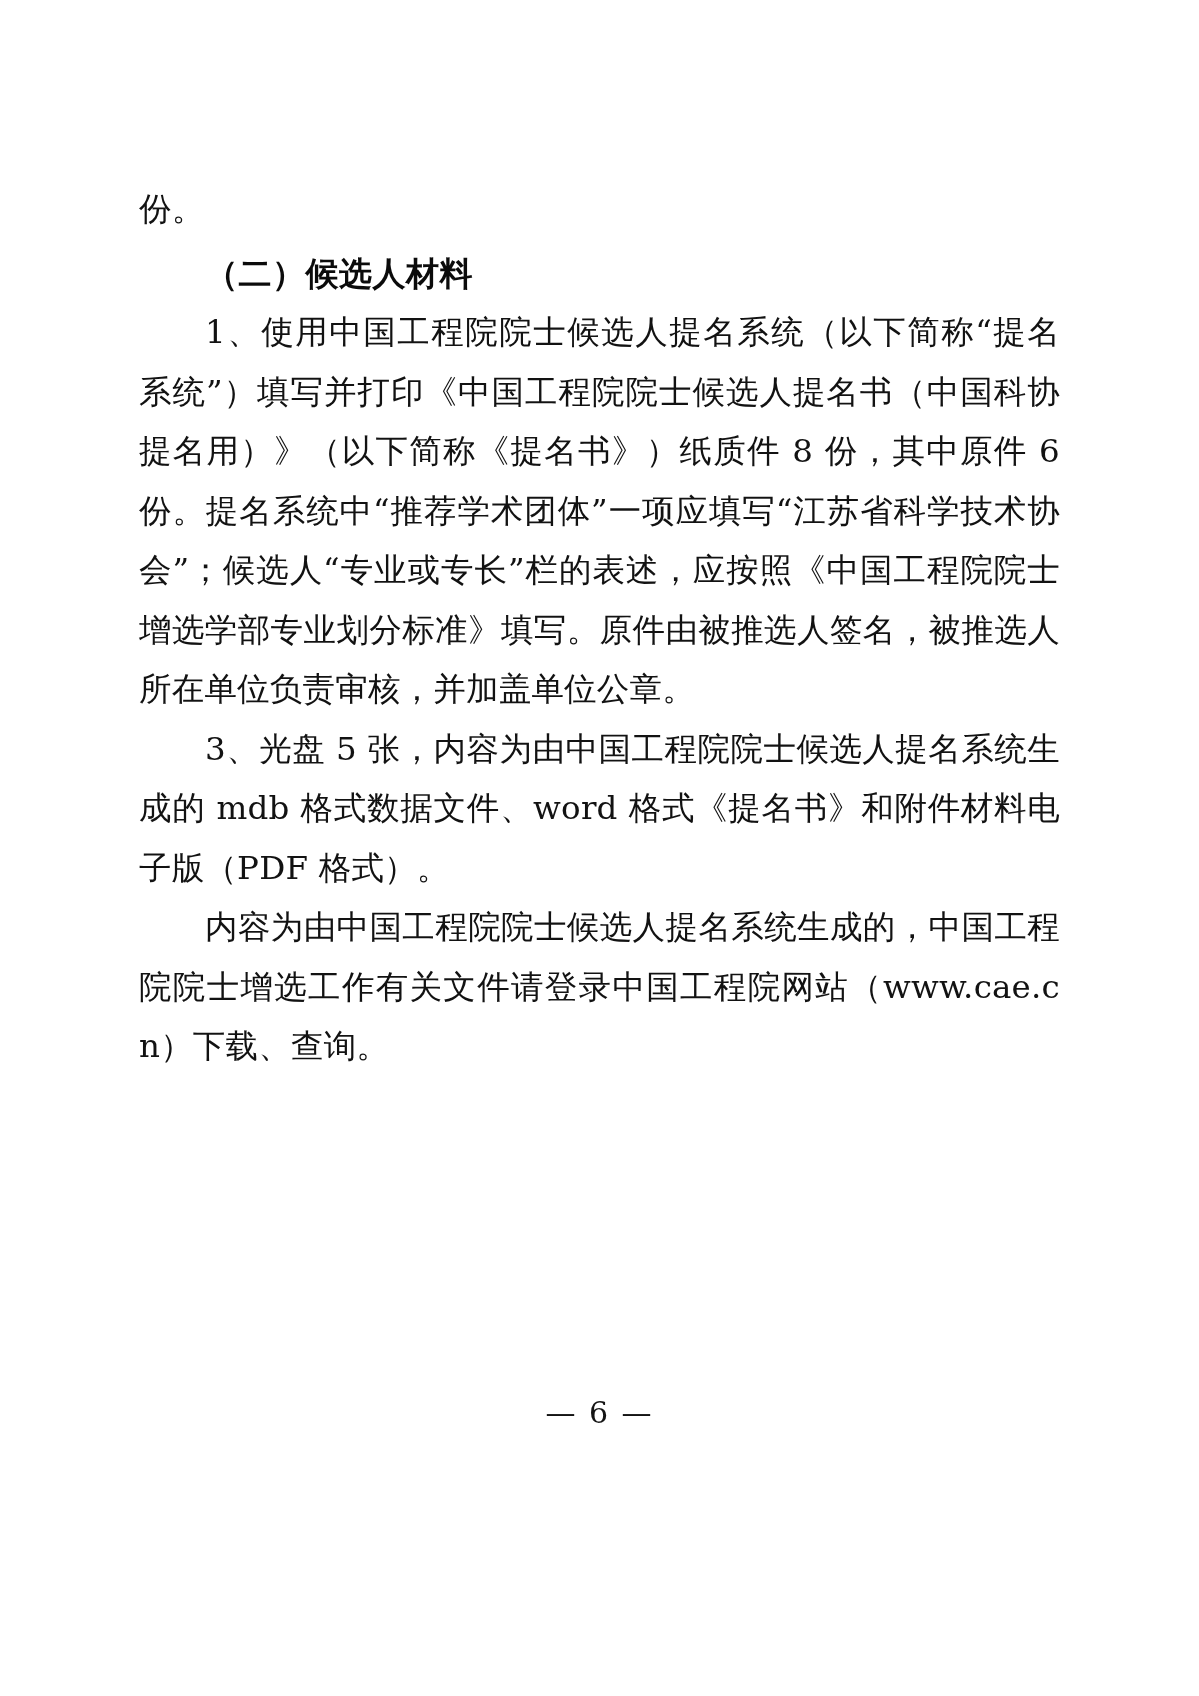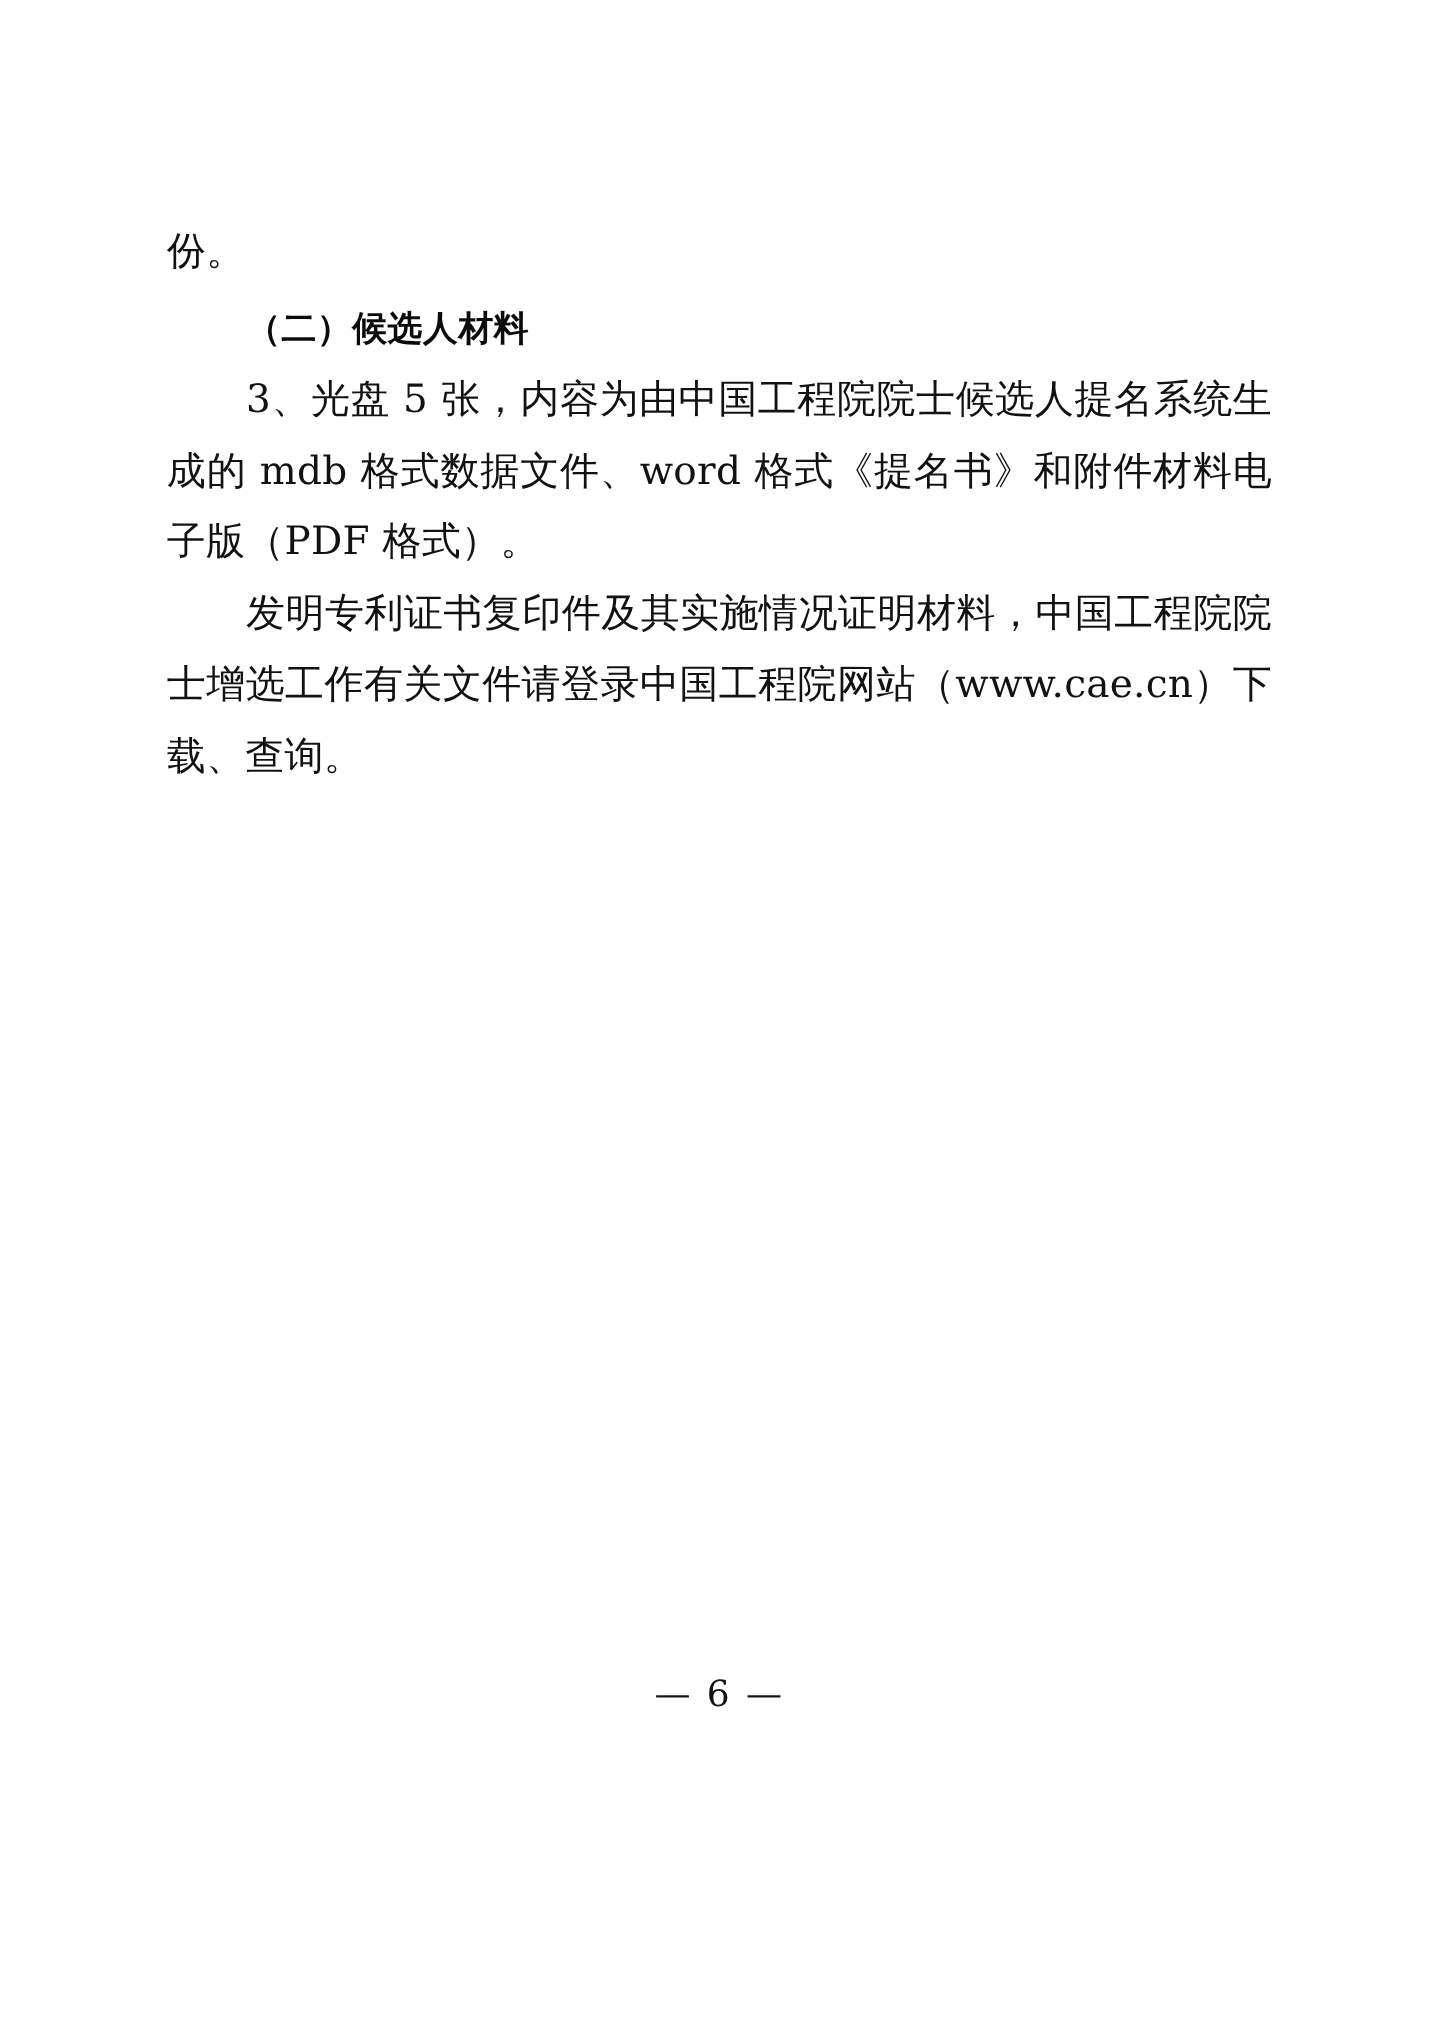--- a/index.html
+++ b/index.html
@@ -51,21 +51,21 @@
     text-indent: 66px;
   }
 
   .para.noindent {
     text-indent: 0;
   }
 
   
   .heading {
     font-family: "DejaVu Serif", "Liberation Serif", serif;
-    font-size: 29px;
+    font-size: 33px;
     line-height: 59.5px;
     font-weight: 700;
     text-indent: 66px;
     margin: 0;
     color: #0b0b0b;
     letter-spacing: 0.5px;
   }
 
   .gap-small { height: 4px; }
 
@@ -87,23 +87,24 @@
 <div class="page">
 
   <div class="page-body">
 
     <p class="para noindent">份。</p>
 
     <div class="gap-small"></div>
 
     <h2 class="heading">（二）候选人材料</h2>
 
+    <p class="para indent">1、使用中国工程院院士候选人提名系统（以下简称“提名系统”）填写并打印《中国工程院院士候选人提名书（中国科协提名用）》（以下简称《提名书》）纸质件 8 份，其中原件 6 份。提名系统中“推荐学术团体”一项应填写“江苏省科学技术协会”；候选人“专业或专长”栏的表述，应按照《中国工程院院士增选学部专业划分标准》填写。原件由被推选人签名，被推选人所在单位负责审核，并加盖单位公章。</p>
 
 
     <p class="para indent">3、光盘 5 张，内容为由中国工程院院士候选人提名系统生成的 mdb 格式数据文件、word 格式《提名书》和附件材料电子版（PDF 格式）。</p>
 
-    <p class="para indent">发明专利证书复印件及其实施情况证明材料，中国工程院院士增选工作有关文件请登录中国工程院网站（www.cae.cn）下载、查询。</p>
+    <p class="para indent">内容为由中国工程院院士候选人提名系统生成的，中国工程院院士增选工作有关文件请登录中国工程院网站（www.cae.cn）下载、查询。</p>
 
   </div>
 
   <div class="page-number">— 6 —</div>
 
 </div>
 
 </body></html>

